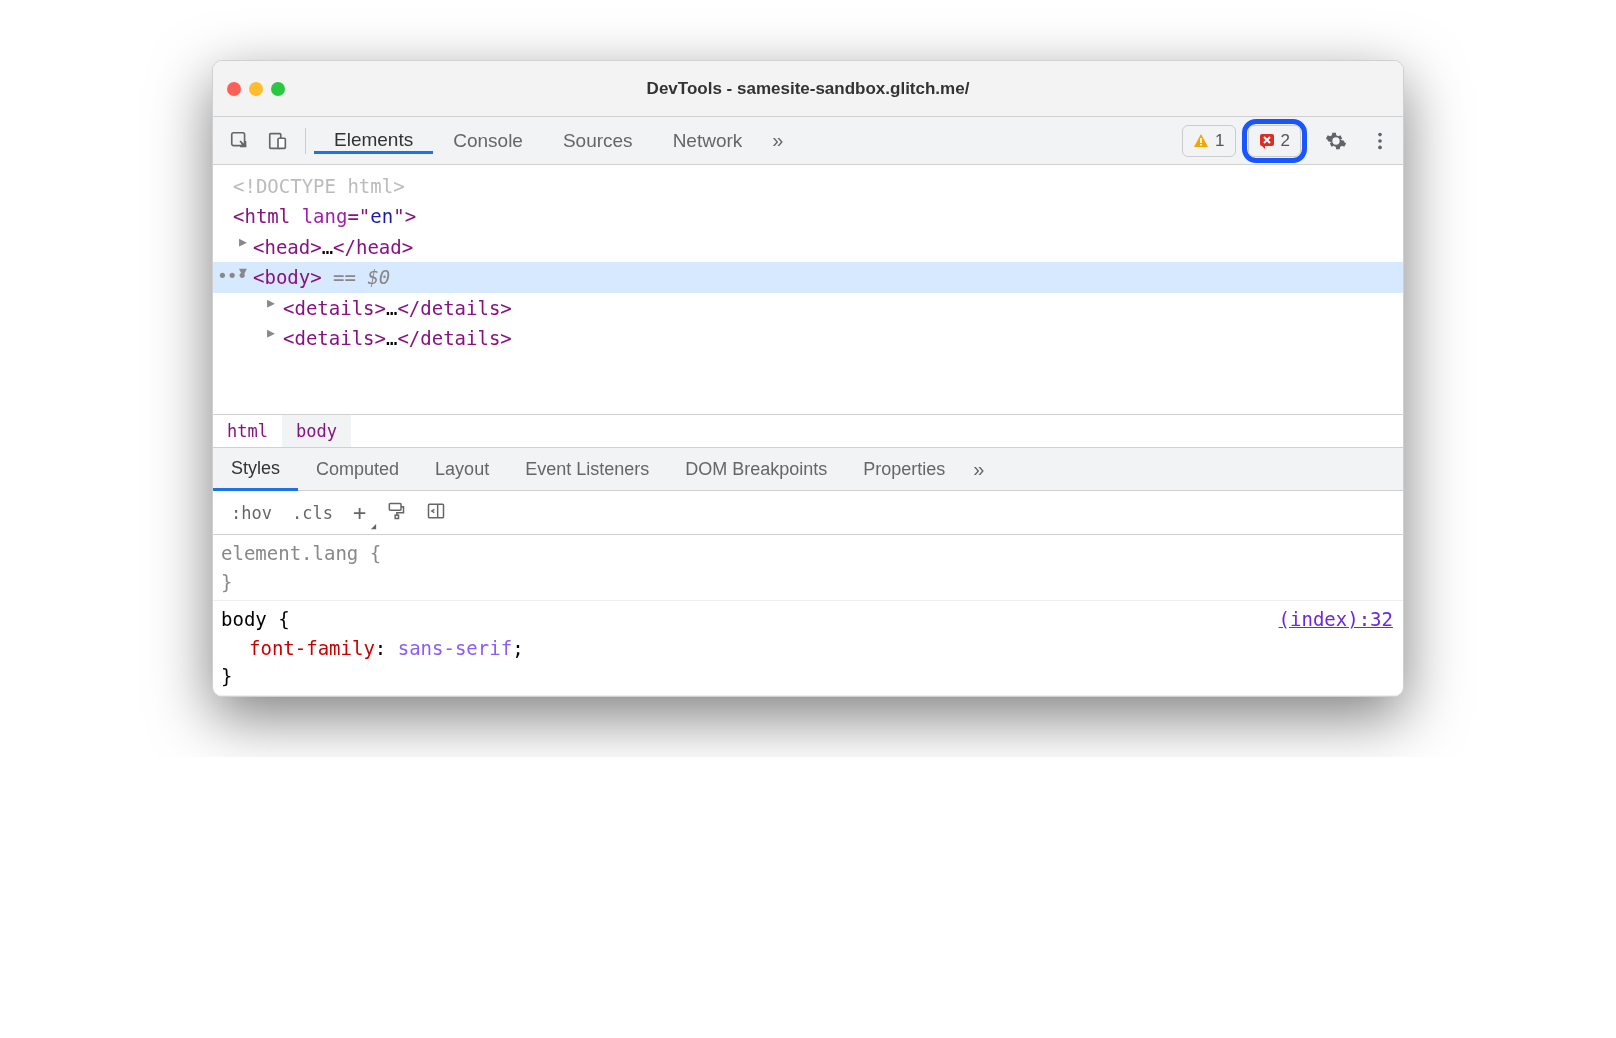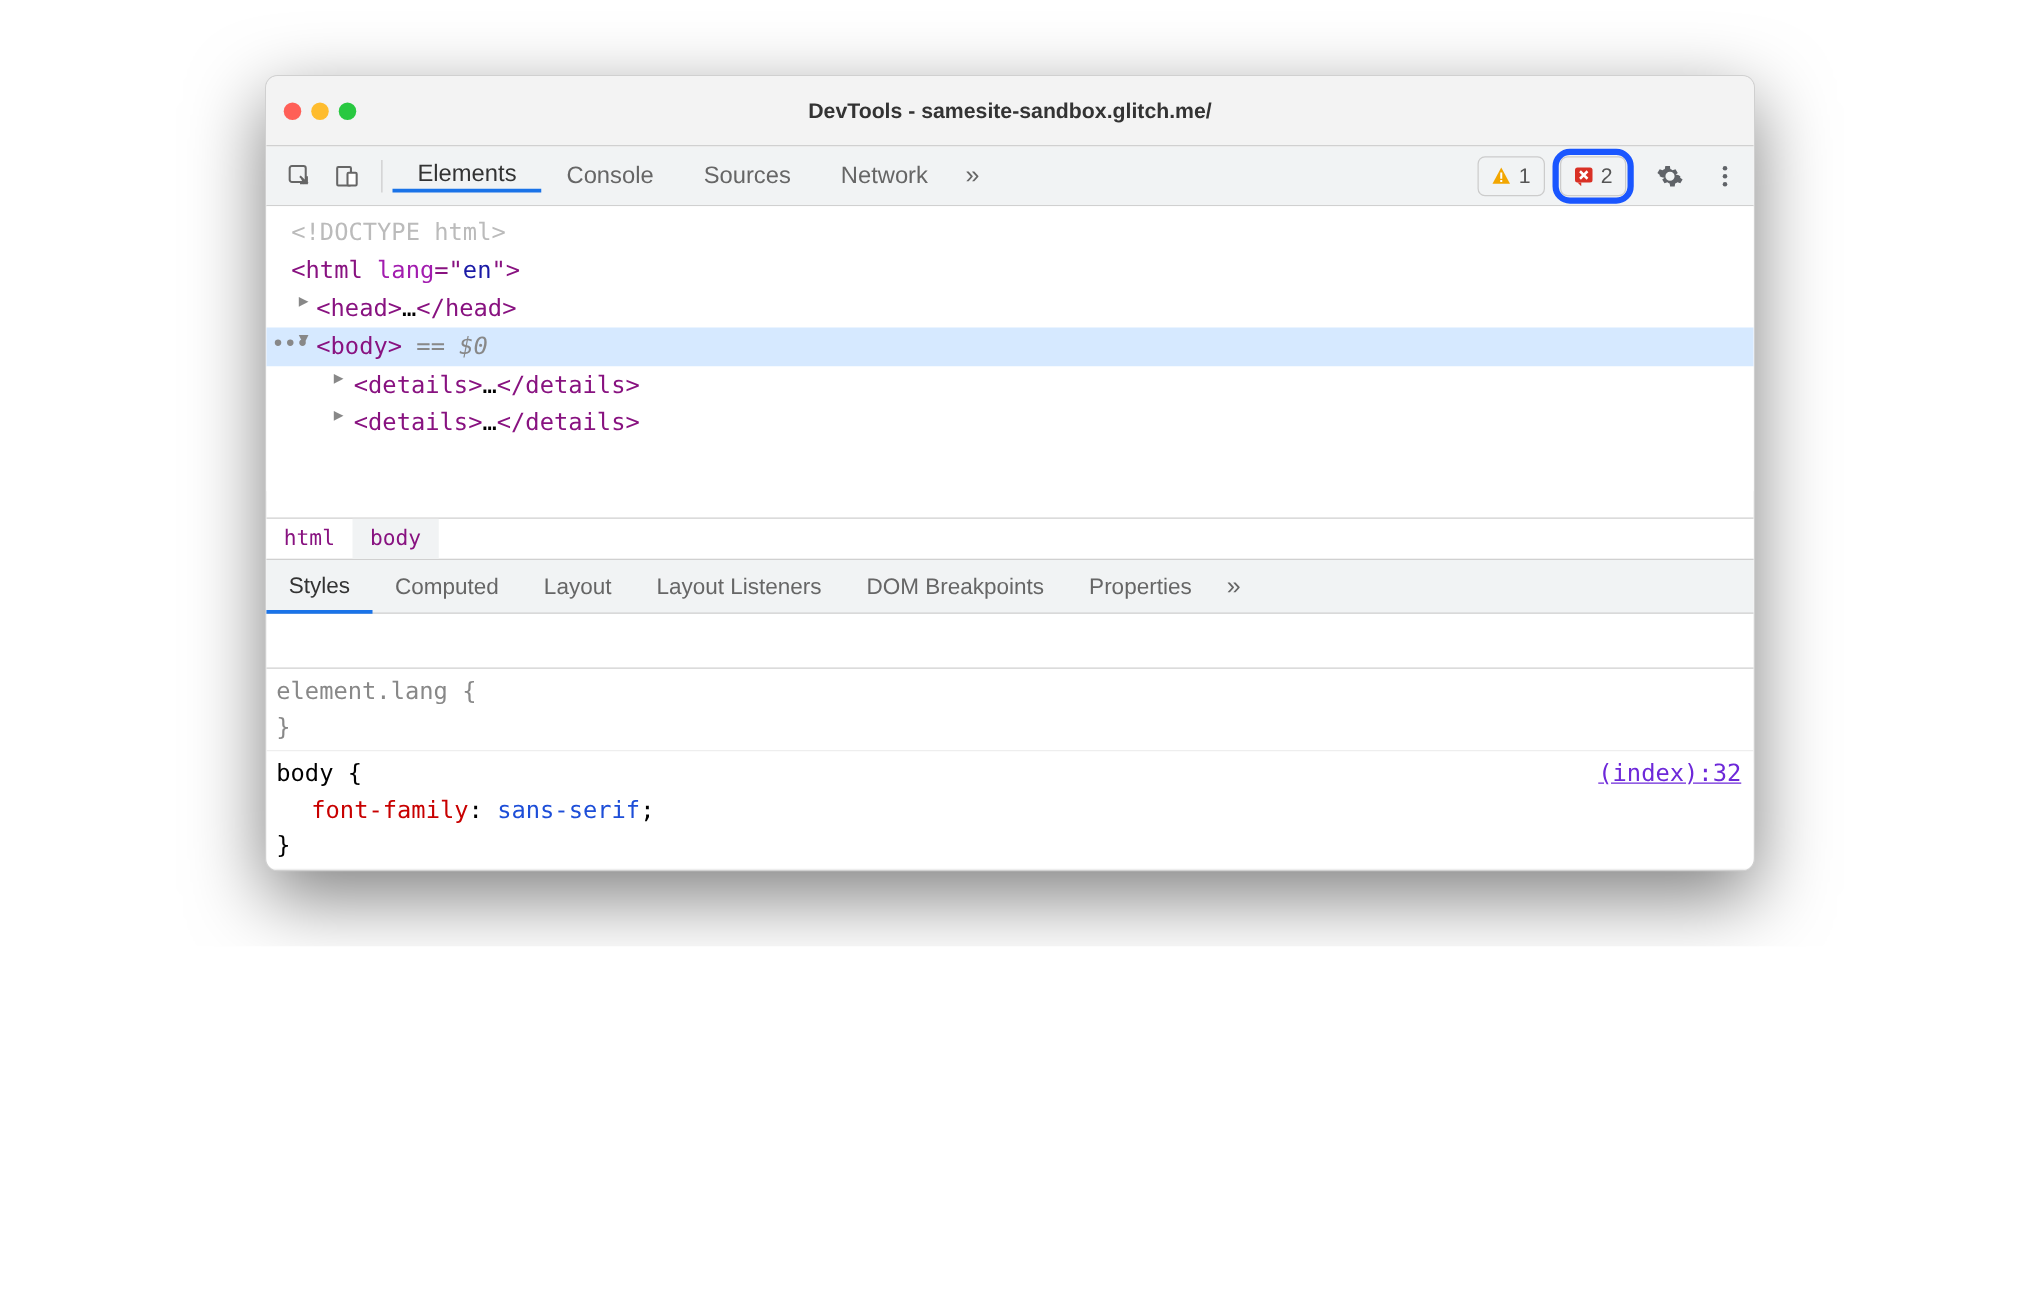--- a/index.html
+++ b/index.html
@@ -54,21 +54,21 @@
 .filter-input { flex: 1; border: none; padding: 0 10px; font-size: 18px; color: #999; background:#f6f6f6; height:100%; outline:none;}
 .filter-tools { display: flex; align-items: center; gap: 4px; padding: 0 10px; font-family: Menlo, Consolas, monospace; font-size: 17px; color: #666; }
 .filter-tools > div { padding: 4px 8px; cursor: pointer; }
 .filter-tools svg { width:20px; height:20px; stroke:#666; fill:none; stroke-width:1.8;}
 
 .styles-body { font-family: Menlo, Consolas, monospace; font-size: 19px; line-height: 1.5; }
 .rule { padding: 4px 8px; border-bottom: 1px solid #eee; position:relative;}
 .rule .sel { color: #888; }
 .rule .sel2 { color: #000; }
 .rule .prop { color: #c80000; margin-left: 28px;}
-.rule .val { color: #1d4ed8; }
+.rule .val { color: #8b5cf6; }
 .rule .src { position:absolute; top:4px; right:10px; color:#6d28d9; text-decoration:underline;}
 </style>
 </head>
 <body>
 
 <div class="window">
 
   <div class="titlebar">
     <div class="lights">
       <div class="light red"></div>
@@ -157,27 +157,45 @@
 
   <div class="breadcrumbs">
     <div class="crumb">html</div>
     <div class="crumb active">body</div>
   </div>
 
   <div class="styles-tabs">
     <div class="stab active">Styles</div>
     <div class="stab">Computed</div>
     <div class="stab">Layout</div>
-    <div class="stab">Layout Listeners</div>
+    <div class="stab">Event Listeners</div>
     <div class="stab">DOM Breakpoints</div>
     <div class="stab">Properties</div>
     <div class="more-tabs">»</div>
   </div>
 
   <div class="filter-bar">
+    <div class="filter-tools">
+      <div>:hov</div>
+      <div>.cls</div>
+      <div style="position:relative;">
+        <span style="font-size:22px;">+</span>
+        <span style="position:absolute;right:-2px;bottom:-2px;font-size:9px;">◢</span>
+      </div>
+      <div><svg viewBox="0 0 24 24">
+            <rect x="4" y="3" width="14" height="8" rx="1"></rect>
+            <path d="M18 7 h3 v7 h-8 v3"></path>
+            <rect x="11" y="17" width="4" height="4"></rect>
+          </svg></div>
+      <div><svg viewBox="0 0 24 24">
+            <rect x="3" y="4" width="18" height="16" rx="1"></rect>
+            <line x1="14" y1="4" x2="14" y2="20"></line>
+            <path d="M10 10 l-3 2 l3 2"></path>
+          </svg></div>
+    </div>
   </div>
 
   <div class="styles-body">
     <div class="rule">
       <span class="sel">element.lang</span><span class="sel"> {</span><br>
       <span class="sel">}</span>
     </div>
     <div class="rule">
       <span class="src">(index):32</span>
       <span class="sel2">body</span><span> {</span><br>

